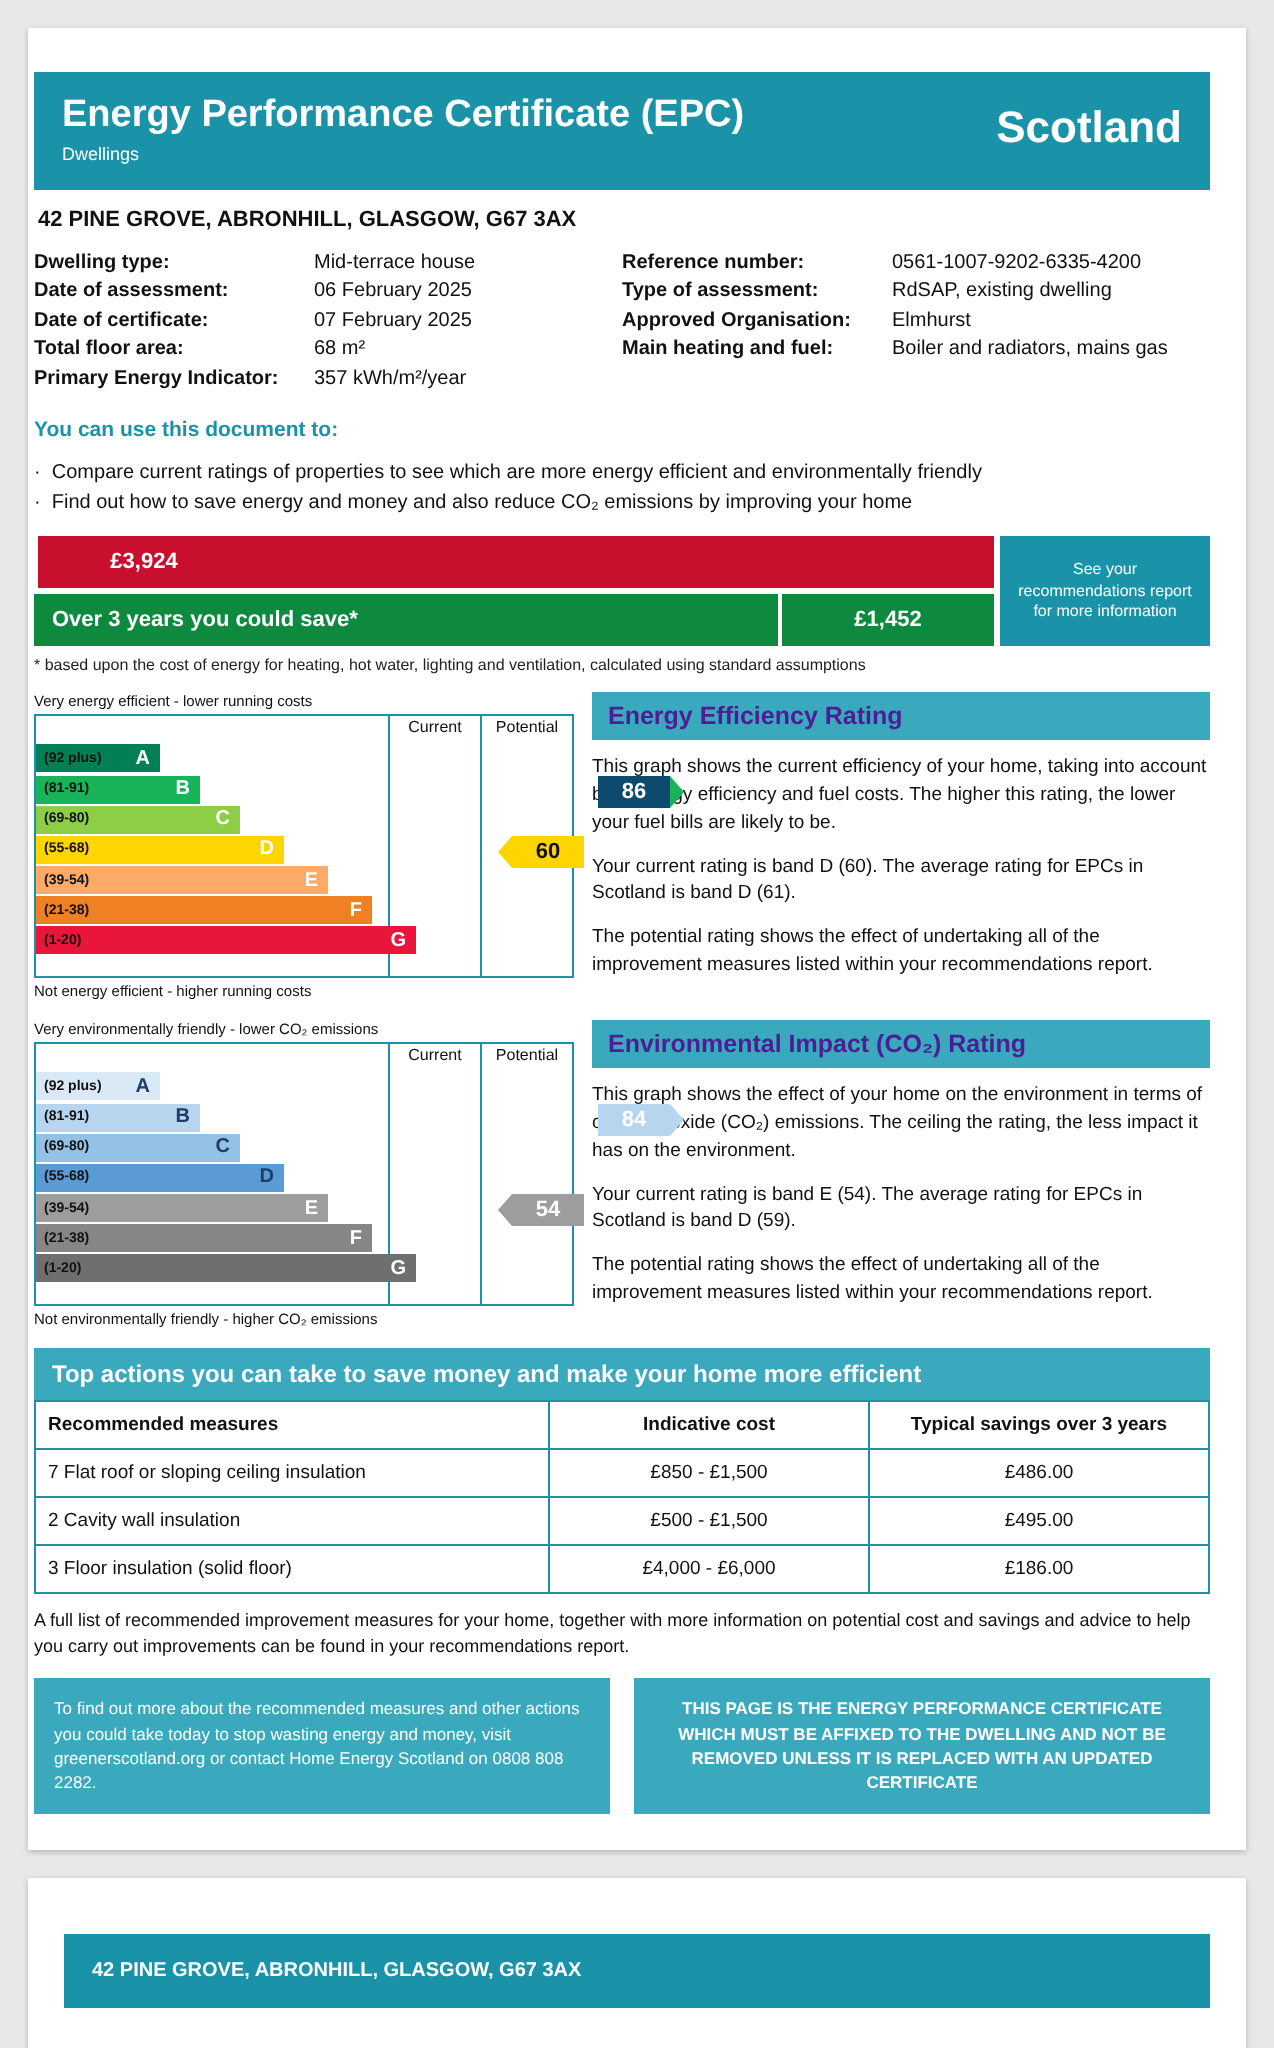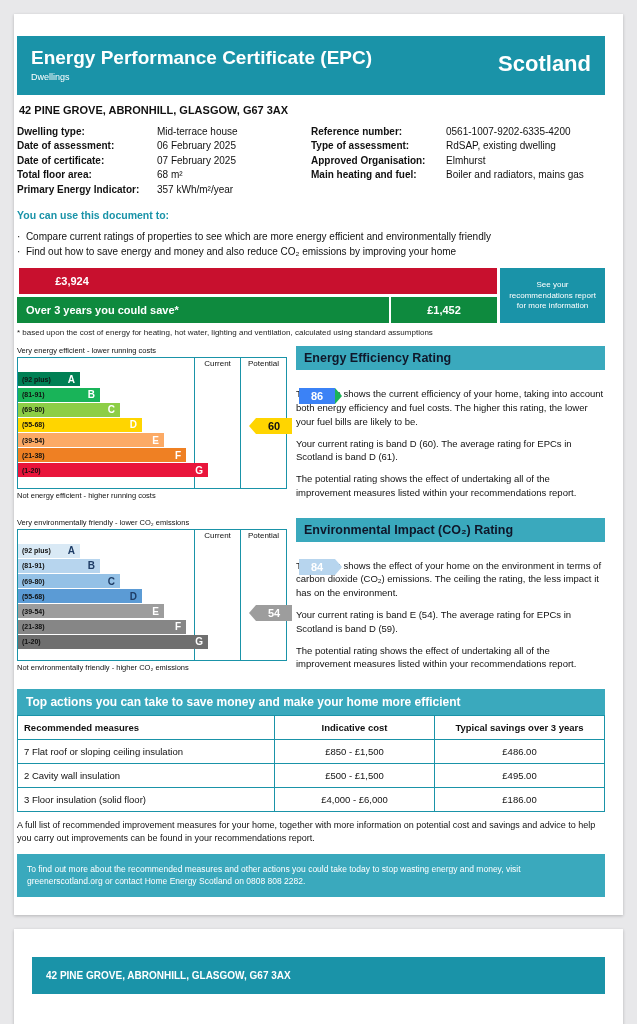--- a/index.html
+++ b/index.html
@@ -209,23 +209,23 @@
     width: 0; height: 0;
     border-top: 8px solid transparent;
     border-bottom: 8px solid transparent;
   }
 
   .info {
     flex: 1;
   }
   .info h3 {
     background: #3aa9bd;
-    color: #0f172a;
+    color: #4c1d95;
     font-size: 12.5px;
-    margin: 0 0 17px 0;
+    margin: 0 0 7px 0;
     padding: 5px 8px;
     font-weight: bold;
   }
   .info p {
     font-size: 9.5px;
     line-height: 1.45;
     color: #111;
     margin: 0 0 8px 0;
   }
 
@@ -399,21 +399,21 @@
               <span class="rng">(21-38)</span>
               <span class="ltr">F</span>
             </div>
             <div class="bar" style="width: 190px; background: rgb(233, 21, 59);">
               <span class="rng">(1-20)</span>
               <span class="ltr">G</span>
             </div>
           </div>
         <div id="eeMarkers">
             <div class="marker" style="left: 238px; top: 59.6px; background: rgb(255, 213, 0); color: rgb(17, 17, 17);">60<span style="position: absolute; top: 0px; width: 0px; height: 0px; border-top: 8px solid transparent; border-bottom: 8px solid transparent; left: -7px; border-right: 7px solid rgb(255, 213, 0);"></span></div>
-            <div class="marker" style="left: 281px; top: 29.2px; background: #3b82f6; color: rgb(255, 255, 255);">86<span style="position: absolute; top: 0px; width: 0px; height: 0px; border-top: 8px solid transparent; border-bottom: 8px solid transparent; right: -7px; border-left: 7px solid rgb(25, 180, 89);"></span></div>
+            <div class="marker" style="left: 281px; top: 29.2px; background: #0c4a6e; color: rgb(255, 255, 255);">86<span style="position: absolute; top: 0px; width: 0px; height: 0px; border-top: 8px solid transparent; border-bottom: 8px solid transparent; right: -7px; border-left: 7px solid rgb(25, 180, 89);"></span></div>
           </div>
       </div>
       <div class="chart-bottom-note">Not energy efficient - higher running costs</div>
     </div>
     <div class="info">
       <h3>Energy Efficiency Rating</h3>
       <p>This graph shows the current efficiency of your home, taking into account both energy efficiency and fuel costs. The higher this rating, the lower your fuel bills are likely to be.</p>
       <p>Your current rating is band D (60). The average rating for EPCs in Scotland is band D (61).</p>
       <p>The potential rating shows the effect of undertaking all of the improvement measures listed within your recommendations report.</p>
     </div>
@@ -496,20 +496,21 @@
           <td>3 Floor insulation (solid floor)</td>
           <td class="c">£4,000 - £6,000</td>
           <td class="c">£186.00</td>
         </tr>
       </tbody>
   </table>
   <div class="full-note">A full list of recommended improvement measures for your home, together with more information on potential cost and savings and advice to help you carry out improvements can be found in your recommendations report.</div>
 
   <div class="boxes">
     <div class="box-teal">To find out more about the recommended measures and other actions you could take today to stop wasting energy and money, visit greenerscotland.org or contact Home Energy Scotland on 0808 808 2282.</div>
+    <div class="box-teal bold">THIS PAGE IS THE ENERGY PERFORMANCE CERTIFICATE WHICH MUST BE AFFIXED TO THE DWELLING AND NOT BE REMOVED UNLESS IT IS REPLACED WITH AN UPDATED CERTIFICATE</div>
   </div>
 </div>
 
 <div class="page2">
   <div class="rec-header">
     <div class="lines">
       <div>42 PINE GROVE, ABRONHILL, GLASGOW, G67 3AX</div>
 
     </div>
 

